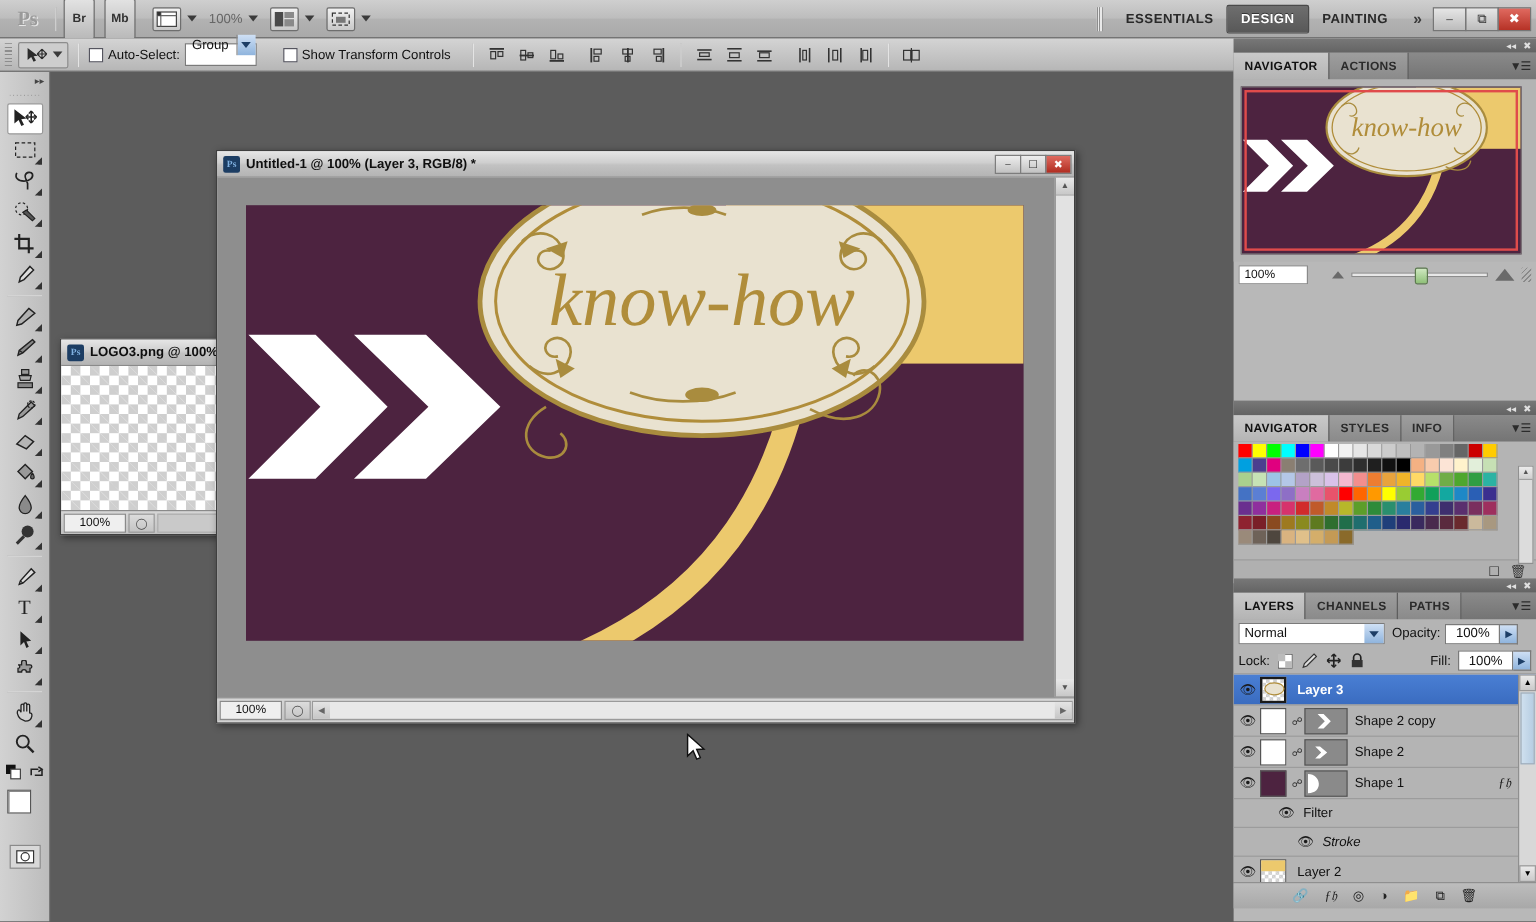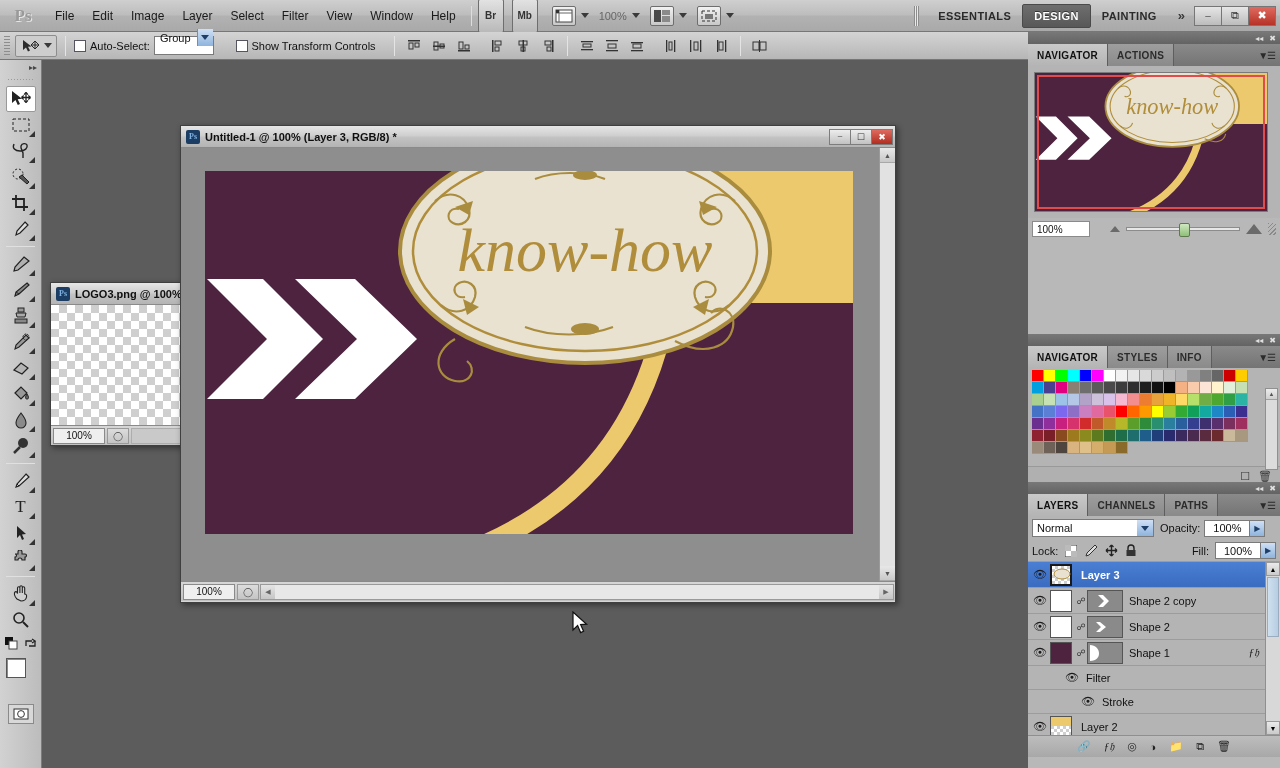--- a/index.html
+++ b/index.html
@@ -283,31 +283,20 @@
 
   .cursor-arrow { position:absolute; pointer-events:none; }
 </style>
 </head>
 <body>
 
 <div id="app">
 
   <div class="menubar">
     <div class="ps-logo">Ps</div>
-    <div class="menu-items">
-      <div class="menu-item">File</div>
-      <div class="menu-item">Edit</div>
-      <div class="menu-item">Image</div>
-      <div class="menu-item">Layer</div>
-      <div class="menu-item">Select</div>
-      <div class="menu-item">Filter</div>
-      <div class="menu-item">View</div>
-      <div class="menu-item">Window</div>
-      <div class="menu-item">Help</div>
-    </div>
 
     <div class="mb-sep"></div>
     <div class="mb-btn" style="margin-left:0;">Br</div>
     <div class="mb-btn">Mb</div>
 
     <div class="mb-iconbtn" style="margin-left:14px;">
       <svg width="22" height="18" viewBox="0 0 22 18">
         <rect x="3" y="3" width="16" height="12" fill="#fff" stroke="#444"></rect>
         <line x1="3" y1="6" x2="19" y2="6" stroke="#666"></line>
         <line x1="6" y1="3" x2="6" y2="15" stroke="#666"></line>
@@ -1067,21 +1056,21 @@
         <span class="fxmark">ƒ𝔥</span>
         <span style="margin-right:6px;font-size:9px;color:#333;">▲</span>
       </div>
 
       <div class="sub-row" style="padding-left:34px;">
         <span class="eye">👁</span>
         <span style="margin-left:4px;">Filter</span>
       </div>
       <div class="sub-row" style="padding-left:50px;">
         <span class="eye">👁</span>
-        <span style="margin-left:4px;">Stroke</span>
+        <span style="margin-left:4px;font-style:italic;">Stroke</span>
       </div>
 
       <div class="layer-row">
         <span class="eye">👁</span>
         <span class="lthumb checker" style="background-size:6px 6px;background-position:0 0,3px 3px;position:relative;">
           <span style="position:absolute;left:0;top:0;width:20px;height:9px;background:#ecc96d;"></span>
         </span>
         <span class="lname" style="margin-left:6px;">Layer 2</span>
       </div>
 

